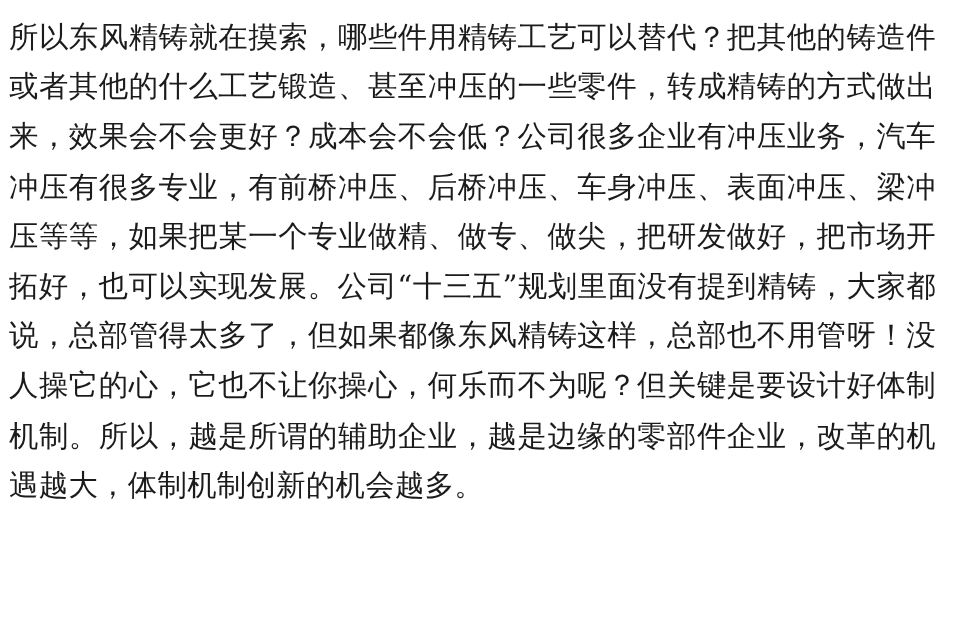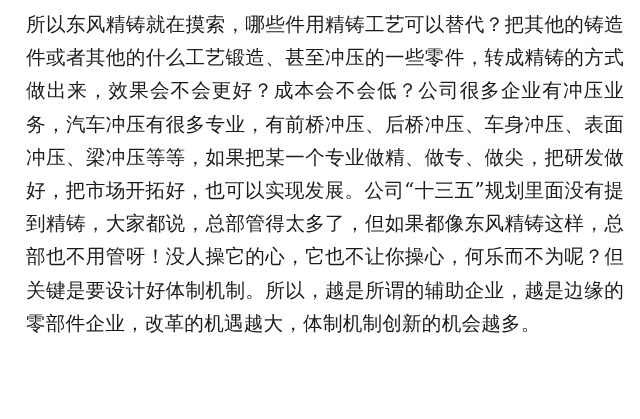--- a/index.html
+++ b/index.html
@@ -11,21 +11,21 @@
     width: 640px;
     height: 419px;
     overflow: hidden;
     font-family: "DejaVu Serif", "Liberation Serif", serif;
   }
   .page {
     box-sizing: border-box;
     width: 640px;
     height: 419px;
     background: #ffffff;
-    padding: 8px 16px 8px 26px;
+    padding: 8px 16px 8px 6px;
   }
   .body-text {
     font-family: "DejaVu Serif", "Liberation Serif", serif;
     font-size: 19.6px;
     line-height: 33.2px;
     color: #1b1b1b;
     text-align: justify;
     text-justify: inter-character;
     letter-spacing: 0.2px;
     word-break: break-all;

